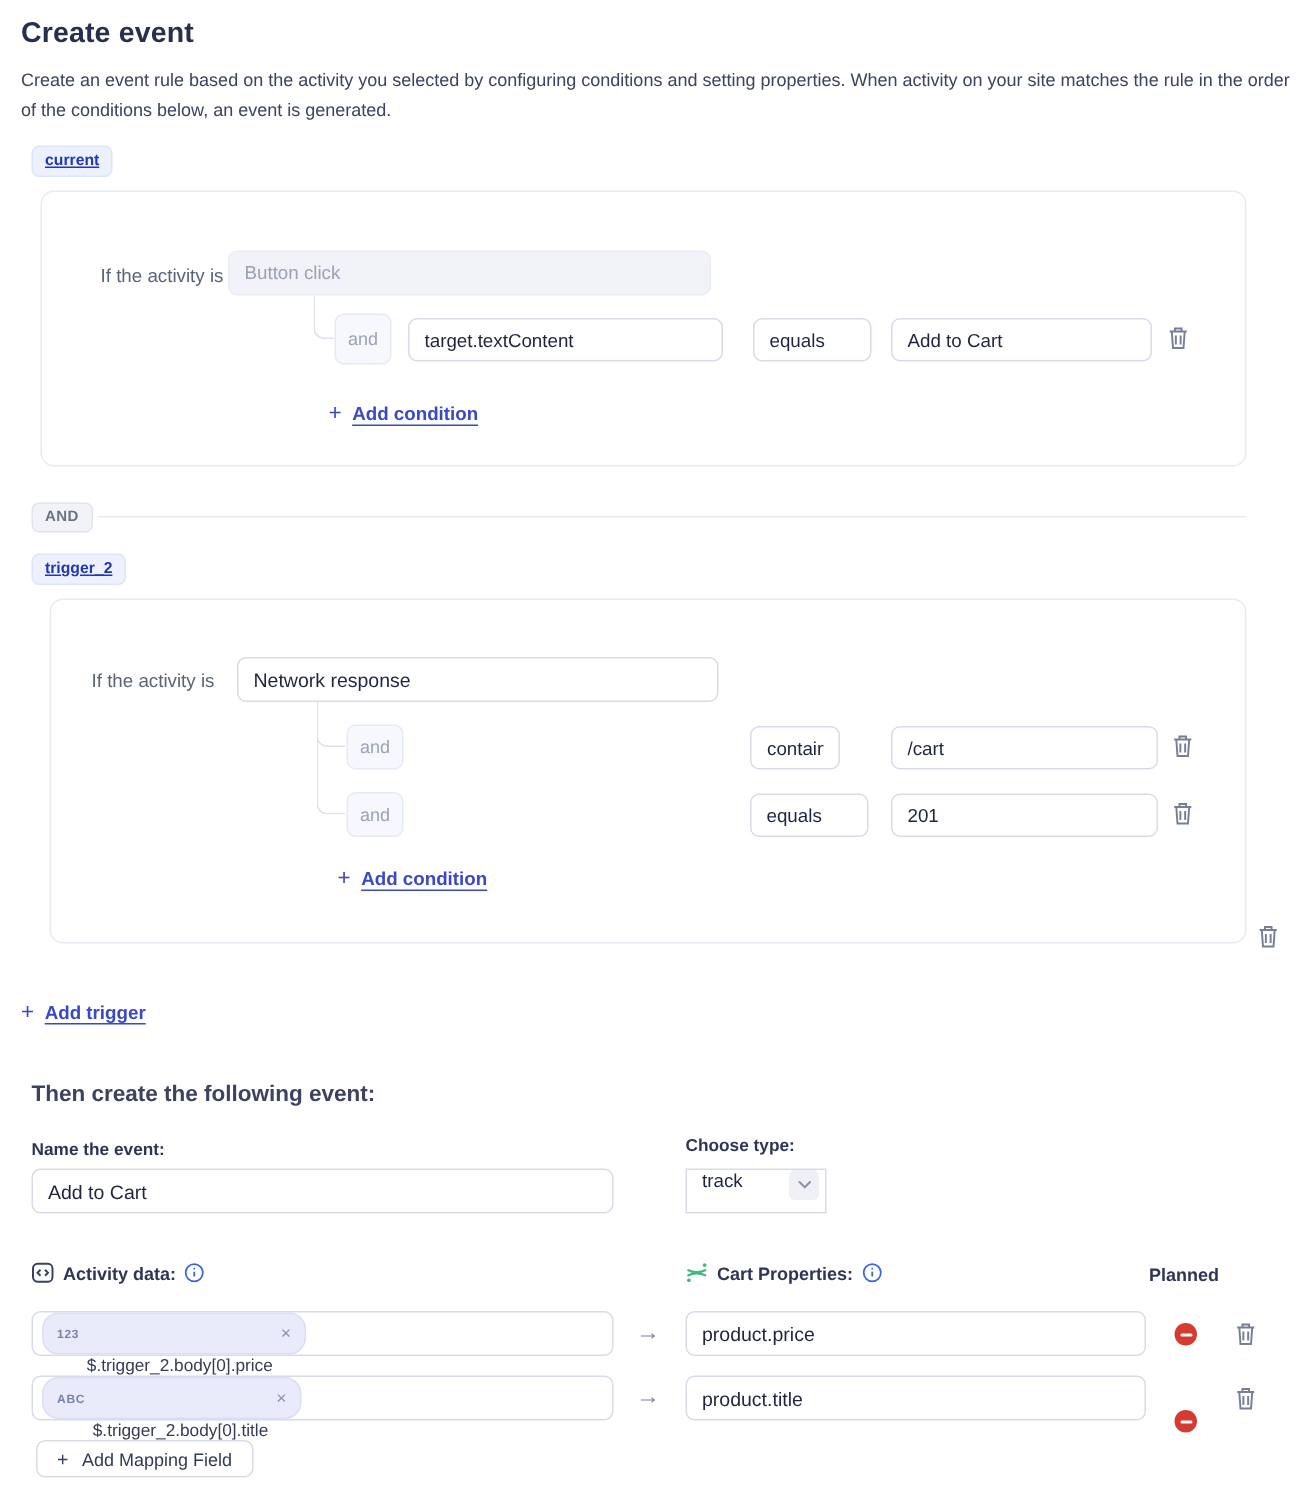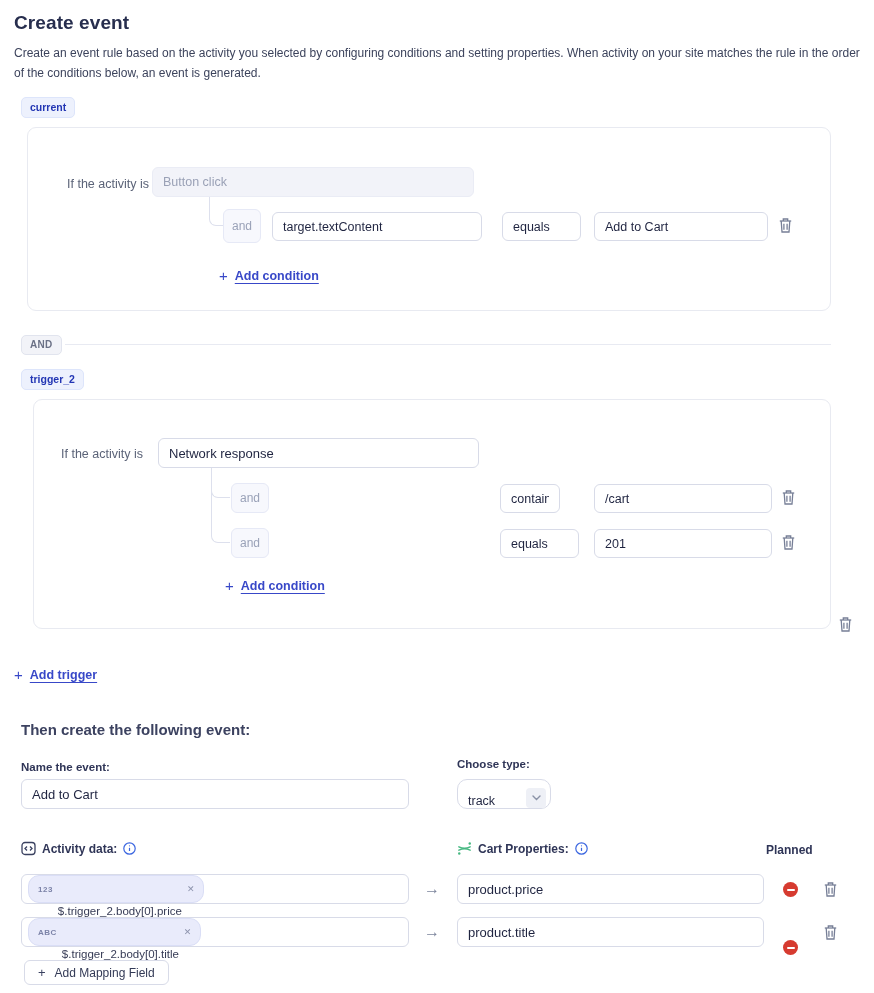--- a/index.html
+++ b/index.html
@@ -6,21 +6,21 @@
   html,body { background:#fff; }
   body { width:874px; height:993px; overflow:hidden;
          font-family:"Liberation Sans", sans-serif; color:#272e4e; }
   .page { position:relative; width:874px; height:993px; background:#fff; }
   .abs { position:absolute; }
 
   .page-title { font-size:19px; font-weight:700; color:#272e4e; letter-spacing:.1px; }
   .desc { font-size:12px; line-height:1.65; color:#3c435c; }
 
   .badge { display:inline-block; padding:3px 8px 4px; font-size:10.5px; font-weight:700;
-           color:#2336b4; background:#edf1fd; border:1px solid #dde5fb; border-radius:5px; }
+           color:#2336b4; background:#edf1fd; border:1px solid #dde5fb; border-radius:5px;text-decoration:underline; }
 
   .card { background:#fff; border:1px solid #e8eaf1; border-radius:9px; }
 
   .act-label { font-size:12.5px; color:#5b6378; }
   .inp { border:1px solid #d8dbe8; border-radius:6px; background:#fff; color:#1f2440;
          font-family:"Liberation Sans", sans-serif; font-size:12.5px; padding:0 10px; outline:none; }
   .inp::placeholder { color:#9aa1b6; }
   .inp.muted { background:#f2f3f9; border-color:#eaecf5; }
 
   .connector { border-left:1.5px solid #dde0ed; border-bottom:1.5px solid #dde0ed;
@@ -38,22 +38,22 @@
   .and-divider-chip { display:inline-block; padding:3px 8px 4px; font-size:10px; font-weight:700;
                       color:#6b7186; background:#f2f3f8; border:1px solid #e1e4ee; border-radius:5px;
                       letter-spacing:.3px; }
   .divider-line { height:1px; background:#e8eaf2; }
 
   .icon-btn { background:none; border:none; cursor:pointer; padding:0; line-height:0; }
 
   .h2 { font-size:15px; font-weight:700; color:#3c4260; }
   .field-label { font-size:11.5px; font-weight:700; color:#2f3557; }
 
-  .select-box { display:flex; align-items:flex-end; justify-content:space-between;
-                border:1px solid #d8dbe8; border-radius:10px; background:#fff;
+  .select-box { display:flex; align-items:flex-start; justify-content:space-between;
+                border:1px solid #d8dbe8; border-radius:0; background:#fff;
                 font-size:12.5px; color:#1f2440; padding:0 4px 0 10px; cursor:pointer; }
   .select-chev { width:20px; height:20px; background:#eef0f6; border-radius:4px;
                  display:flex; align-items:center; justify-content:center; }
 
   .map-header { display:flex; align-items:center; gap:6px; }
   .map-header .hl { font-size:12px; font-weight:700; color:#2f3557; }
 
   .chip-input { display:flex; border:1px solid #d8dbe8; border-radius:6px;
                 background:#fff; padding:0 6px; }
   .pill { display:inline-flex; align-items:center; gap:5px; background:#e9ebfb;

